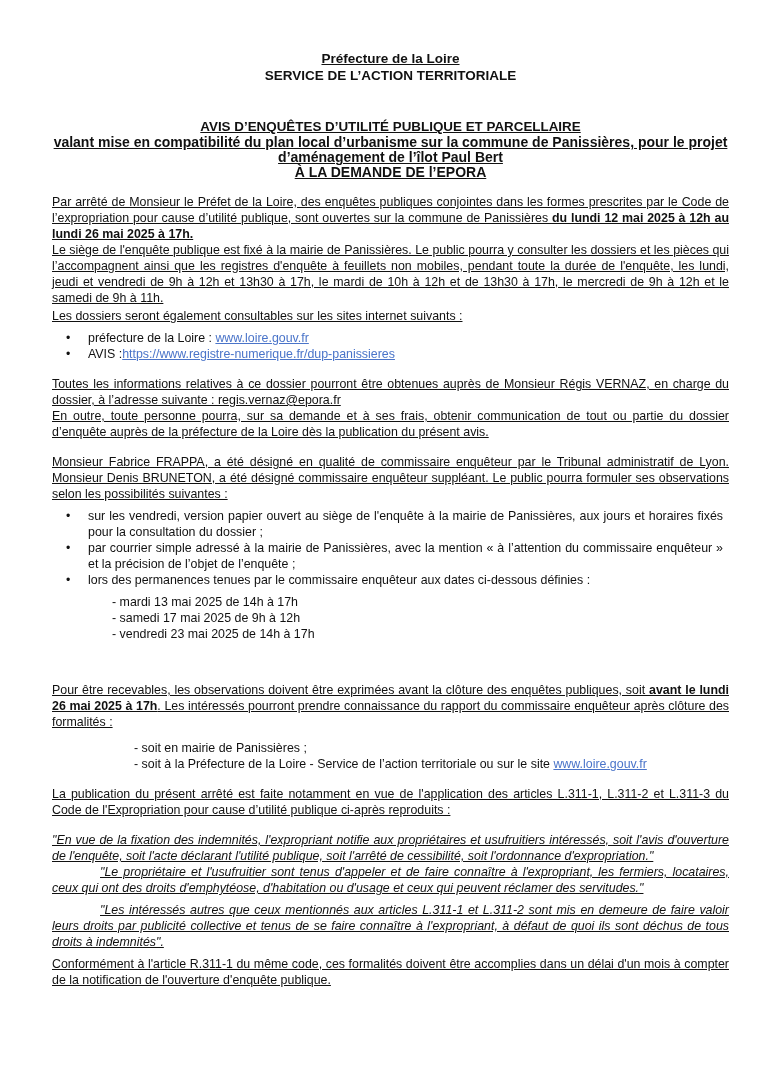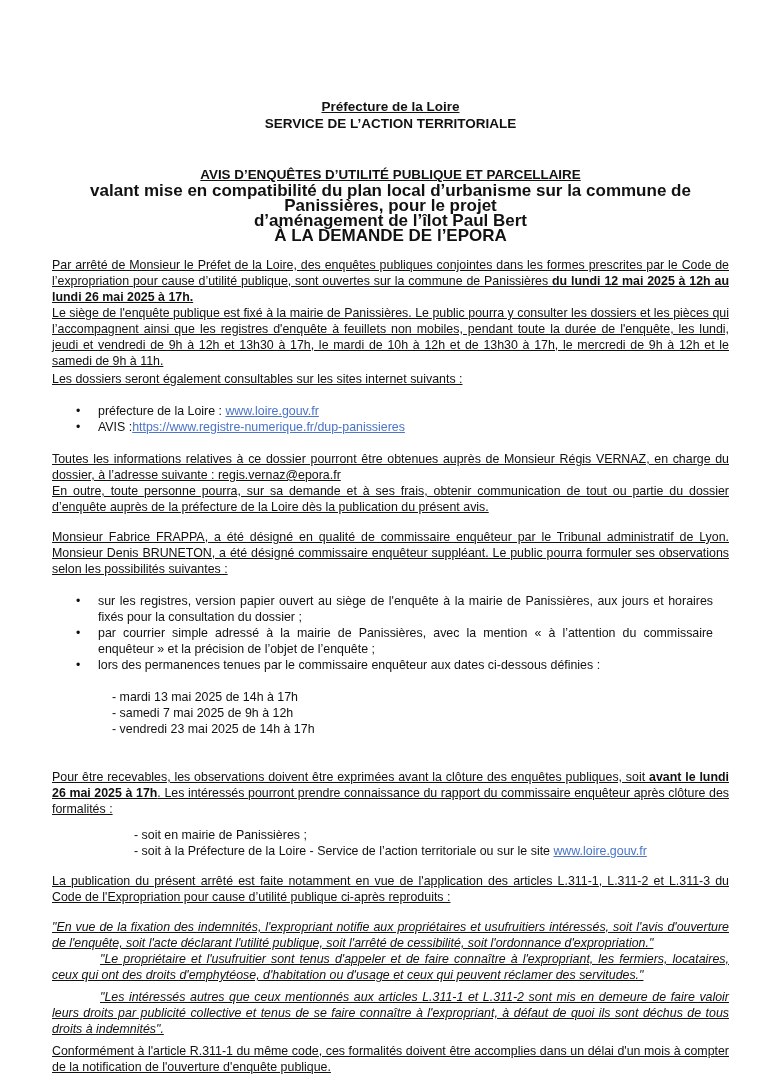--- a/index.html
+++ b/index.html
@@ -3,32 +3,32 @@
   <meta charset="utf-8">
   <style>
     html, body { margin: 0; padding: 0; background: #ffffff; }
     body {
       width: 768px; height: 1086px; overflow: hidden; position: relative;
       font-family: "Liberation Sans", "DejaVu Sans", sans-serif;
       color: #111111;
     }
     .page { position: absolute; left: 52px; top: 50px; width: 677px; font-size: 12.4px; line-height: 16px; }
     .center { text-align: center; }
-    .hdr1 { font-weight: bold; font-size: 13.5px; line-height: 17px; margin-top: 48px; }
+    .hdr1 { font-weight: bold; font-size: 13.5px; line-height: 17px; }
     .u { text-decoration: underline; }
     .title { font-weight: bold; font-size: 13.4px; line-height: 16px; margin-top: 35px; }
-    .sub { font-weight: bold; font-size: 17px; line-height: 15px; }
+    .sub { font-weight: bold; font-size: 14px; line-height: 15px; text-decoration: underline; }
     p { margin: 0; text-align: justify; text-decoration: underline; }
     .mt14 { margin-top: 14px; }
     .mt12 { margin-top: 2px; }
     .mt10 { margin-top: 10px; }
     .mt6 { margin-top: 6px; }
     b { font-weight: bold; }
     a, .link { color: #4a74c9; text-decoration: underline; }
-    ul.bul { list-style: none; margin: 16px; padding: 0; }
+    ul.bul { list-style: none; margin: 6px; padding: 0; }
     ul.bul li { position: relative; padding-left: 30px; text-align: justify; }
     ul.bul li::before { content: "\2022"; position: absolute; left: 8px; top: 0; }
     .dates { padding-left: 60px; margin-top: 6px; }
     .indent2 { padding-left: 82px; }
     .it { font-style: italic; }
     .ind { text-indent: 48px; }
   </style>
 </head>
 <body>
 
@@ -53,31 +53,31 @@
   <ul class="bul">
     <li><span>préfecture de la Loire : </span><a class="link">www.loire.gouv.fr</a></li>
     <li><span>AVIS :</span><a class="link">https://www.registre-numerique.fr/dup-panissieres</a></li>
   </ul>
 
   <p class="mt14">Toutes les informations relatives à ce dossier pourront être obtenues auprès de Monsieur Régis VERNAZ, en charge du dossier, à l’adresse suivante : regis.vernaz@epora.fr</p>
   <p>En outre, toute personne pourra, sur sa demande et à ses frais, obtenir communication de tout ou partie du dossier d’enquête auprès de la préfecture de la Loire dès la publication du présent avis.</p>
 
   <p class="mt14">Monsieur Fabrice FRAPPA, a été désigné en qualité de commissaire enquêteur par le Tribunal administratif de Lyon. Monsieur Denis BRUNETON, a été désigné commissaire enquêteur suppléant. Le public pourra formuler ses observations selon les possibilités suivantes :</p>
   <ul class="bul">
-    <li>sur les registres, version papier ouvert au siège de l'enquête à la mairie de Panissières, aux jours et horaires fixés pour la consultation du dossier ;</li>
+    <li>sur les vendredi, version papier ouvert au siège de l'enquête à la mairie de Panissières, aux jours et horaires fixés pour la consultation du dossier ;</li>
     <li>par courrier simple adressé à la mairie de Panissières, avec la mention « à l’attention du commissaire enquêteur » et la précision de l’objet de l’enquête ;</li>
     <li>lors des permanences tenues par le commissaire enquêteur aux dates ci-dessous définies :</li>
   </ul>
   <div class="dates">
     <div>- mardi 13 mai 2025 de 14h à 17h</div>
-    <div>- samedi 7 mai 2025 de 9h à 12h</div>
+    <div>- samedi 17 mai 2025 de 9h à 12h</div>
     <div>- vendredi 23 mai 2025 de 14h à 17h</div>
   </div>
 
-  <p class="mt14" style="margin-top:32px"><span>Pour être recevables, les observations doivent être exprimées avant la clôture des enquêtes publiques, soit </span><b>avant le lundi 26 mai 2025 à 17h</b><span>. Les intéressés pourront prendre connaissance du rapport du commissaire enquêteur après clôture des formalités :</span></p>
+  <p class="mt14" style="margin-top:40px"><span>Pour être recevables, les observations doivent être exprimées avant la clôture des enquêtes publiques, soit </span><b>avant le lundi 26 mai 2025 à 17h</b><span>. Les intéressés pourront prendre connaissance du rapport du commissaire enquêteur après clôture des formalités :</span></p>
   <div class="indent2 mt10">
     <div>- soit en mairie de Panissières ;</div>
     <div><span>- soit à la Préfecture de la Loire - Service de l’action territoriale ou sur le site </span><a class="link">www.loire.gouv.fr</a></div>
   </div>
 
   <p class="mt14">La publication du présent arrêté est faite notamment en vue de l'application des articles L.311-1, L.311-2 et L.311-3 du Code de l'Expropriation pour cause d’utilité publique ci-après reproduits :</p>
   <p class="mt14 it">"En vue de la fixation des indemnités, l'expropriant notifie aux propriétaires et usufruitiers intéressés, soit l'avis d'ouverture de l'enquête, soit l'acte déclarant l'utilité publique, soit l'arrêté de cessibilité, soit l'ordonnance d'expropriation."</p>
   <p class="it ind">"Le propriétaire et l'usufruitier sont tenus d'appeler et de faire connaître à l'expropriant, les fermiers, locataires, ceux qui ont des droits d'emphytéose, d'habitation ou d'usage et ceux qui peuvent réclamer des servitudes."</p>
   <p class="it ind mt6">"Les intéressés autres que ceux mentionnés aux articles L.311-1 et L.311-2 sont mis en demeure de faire valoir leurs droits par publicité collective et tenus de se faire connaître à l'expropriant, à défaut de quoi ils sont déchus de tous droits à indemnités".</p>
   <p class="mt6">Conformément à l'article R.311-1 du même code, ces formalités doivent être accomplies dans un délai d'un mois à compter de la notification de l'ouverture d'enquête publique.</p>

